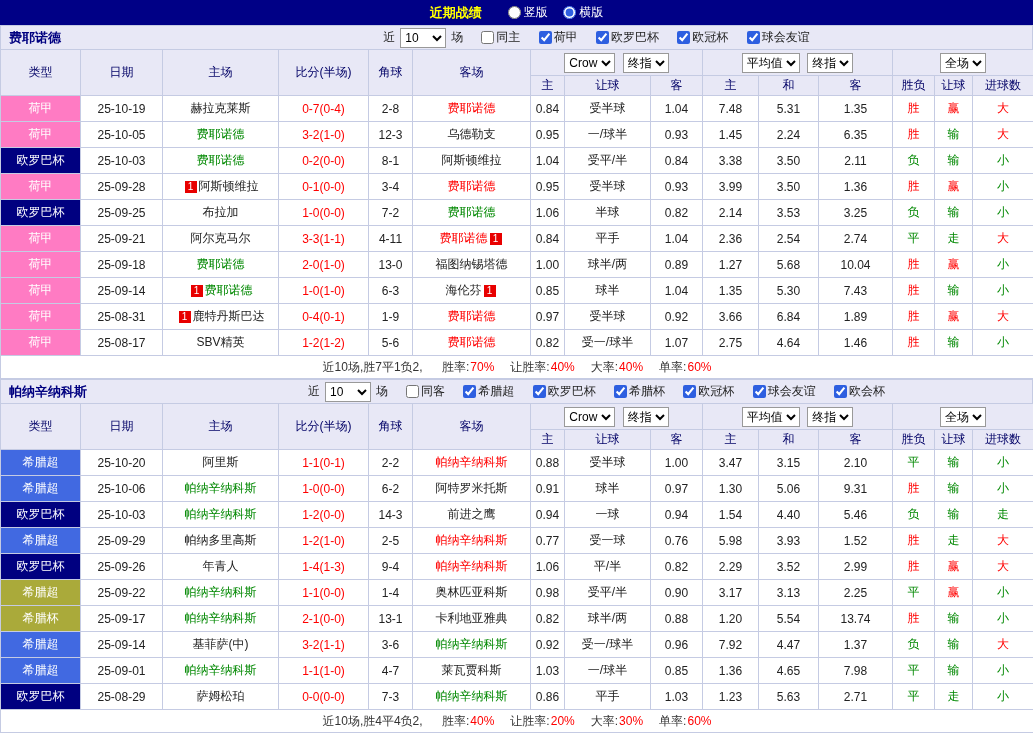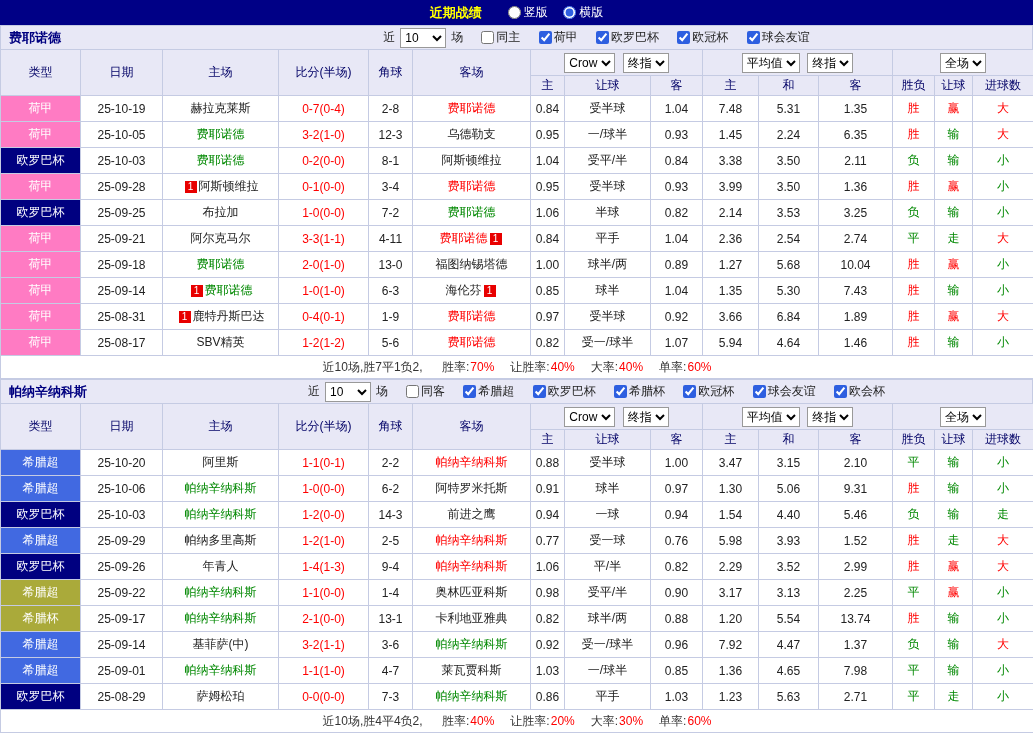--- a/index.html
+++ b/index.html
@@ -302,21 +302,21 @@
         <tr class="match-row">
           <td class="league" style="background: rgb(255, 123, 195);">荷甲</td>
           <td>25-08-17</td>
           <td class="teamcell"><span class="tname">SBV精英</span></td>
           <td class="score">1-2(1-2)</td>
           <td>5-6</td>
           <td class="teamcell"><span class="tname" style="color: rgb(255, 0, 0);">费耶诺德</span></td>
           <td>0.82</td>
           <td>受一/球半</td>
           <td>1.07</td>
-          <td>5.94</td>
+          <td>2.75</td>
           <td>4.64</td>
           <td>1.46</td>
           <td style="color: rgb(255, 0, 0);">胜</td>
           <td style="color: rgb(0, 136, 0);">输</td>
           <td style="color: rgb(0, 136, 0);">小</td>
         </tr>
       </tbody>
     <tfoot>
       <tr>
         <td colspan="15" class="summary">

